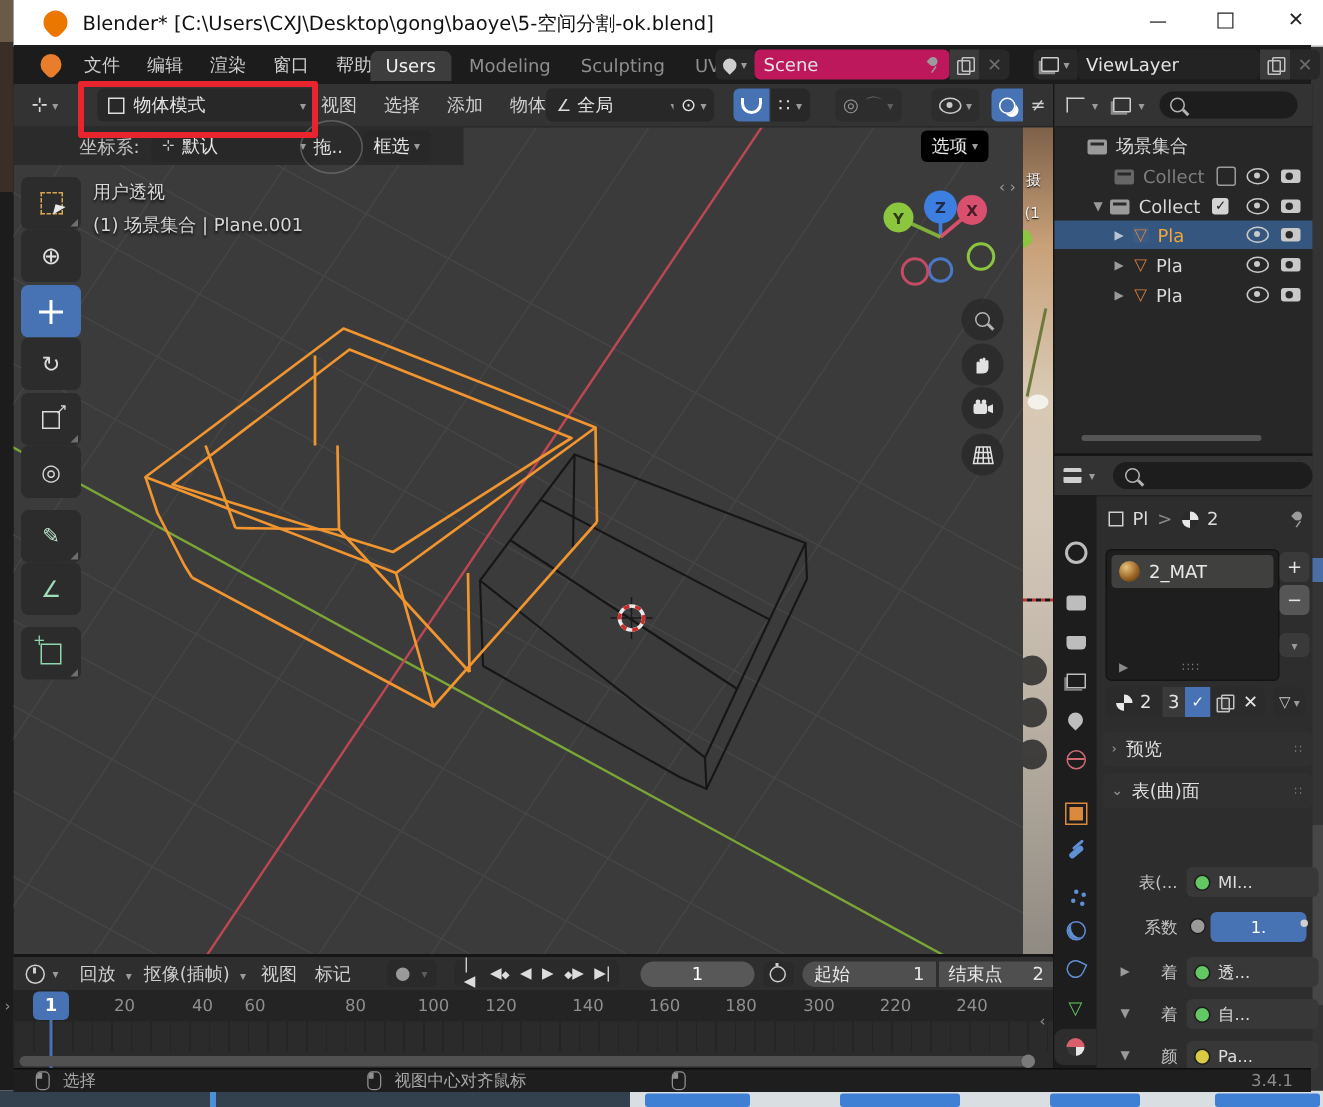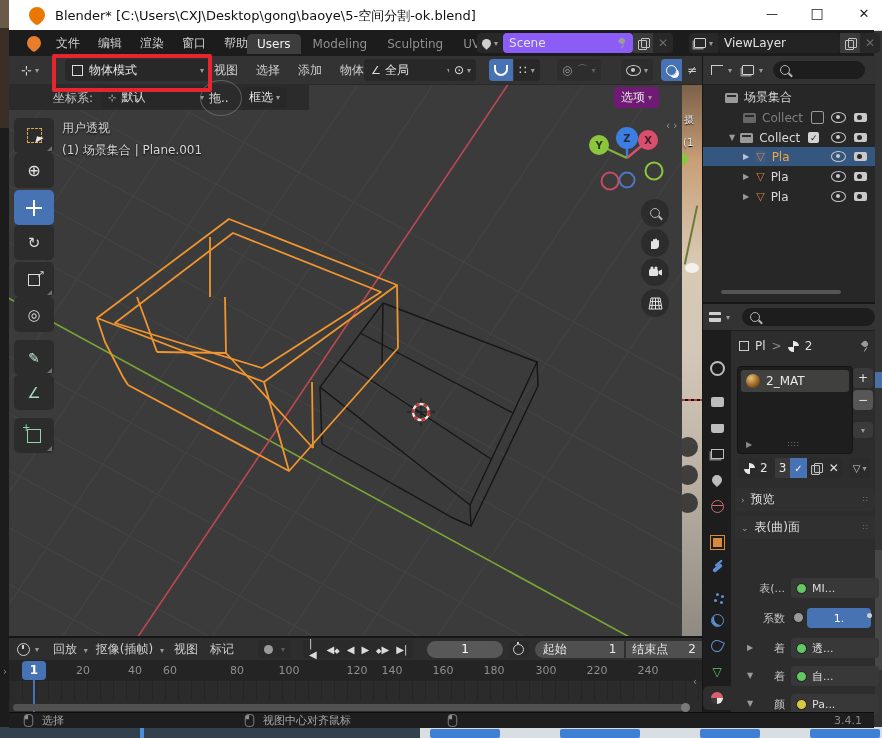--- a/index.html
+++ b/index.html
@@ -96,21 +96,21 @@
       <span style="color:#8f8f8f;padding:3px 8px;">Modeling</span>
       <span style="color:#8f8f8f;padding:3px 8px;">Sculpting</span>
       <span style="color:#8f8f8f;padding:3px 8px;">UV Edit</span>
     </div>
 
     <div class="abs row" style="left:468px;top:3px;height:20px;">
       <div class="btn" style="height:20px;border-radius:4px 0 0 4px;padding:0 5px;">
         <span style="width:9px;height:9px;border-radius:50% 50% 50% 0;background:#cfcfcf;transform:rotate(-45deg);display:inline-block;"></span>
         <span class="chev">▾</span>
       </div>
-      <div class="field" style="height:20px;width:118px;padding:0 6px;background:#8b5cf6;">
+      <div class="field" style="height:20px;width:118px;padding:0 6px;background:#be185d;">
         <span>Scene</span>
         <span class="i-pin" style="margin-left:auto;"></span>
       </div>
       <div class="btn" style="height:20px;border-radius:0;background:#3a3a3a;padding:0 5px;">
           <span class="i-copy"></span>
         </div>
       <div class="btn" style="height:20px;border-radius:0 4px 4px 0;padding:0 5px;color:#6c6c6c;">✕</div>
     </div>
 
     <div class="abs row" style="left:680px;top:3px;height:20px;">
@@ -248,21 +248,21 @@
       <span>默认</span>
       <span class="chev" style="margin-left:auto;">▾</span>
     </div>
     <span class="abs" style="left:200px;top:6px;color:#dcdcdc;">拖..</span>
     <div class="btn abs" style="left:233px;top:2.5px;height:21px;">
       <span>框选</span>
       <span class="chev">▾</span>
     </div>
   </div>
   <span class="abs" style="left:200px;top:80px;width:40px;height:34px;border:1.5px solid #7d7d7d;border-radius:50%;opacity:.6;"></span>
-  <div class="btn abs" style="left:614px;top:87px;height:21px;background:#701a75;">
+  <div class="btn abs" style="left:614px;top:87px;height:21px;background:#000000;">
     <span>选项</span>
     <span class="chev">▾</span>
   </div>
 
   <div class="abs" style="left:62px;top:120px;color:#d8d8d8;text-shadow:0 1px 2px #000;">
     <div style="font-size:12px;">用户透视</div>
     <div style="font-size:12px;margin-top:5px;">(1) 场景集合 | Plane.001</div>
   </div>
   <span class="abs" style="left:666px;top:120px;color:#9a9a9a;font-size:10px;">‹ ›</span>
 
@@ -592,21 +592,21 @@
         <span style="margin-left:auto;">2</span>
       </div>
     </div>
 
     <div class="abs" style="left:0;top:22px;width:693px;height:21px;background:#242424;">
       <span class="ticknum" style="left:74px;">20</span>
       <span class="ticknum" style="left:126px;">40</span>
       <span class="ticknum" style="left:161px;">60</span>
       <span class="ticknum" style="left:228px;">80</span>
       <span class="ticknum" style="left:280px;">100</span>
-      <span class="ticknum" style="left:348px;">120</span>
+      <span class="ticknum" style="left:325px;">120</span>
       <span class="ticknum" style="left:383px;">140</span>
       <span class="ticknum" style="left:434px;">160</span>
       <span class="ticknum" style="left:485px;">180</span>
       <span class="ticknum" style="left:537px;">300</span>
       <span class="ticknum" style="left:588px;">220</span>
       <span class="ticknum" style="left:639px;">240</span>
       <div class="abs" style="left:13px;top:1px;width:24px;height:19px;background:#4772b3;border-radius:4px;color:#fff;font-weight:bold;text-align:center;line-height:19px;">
         <span>1</span>
       </div>
     </div>

